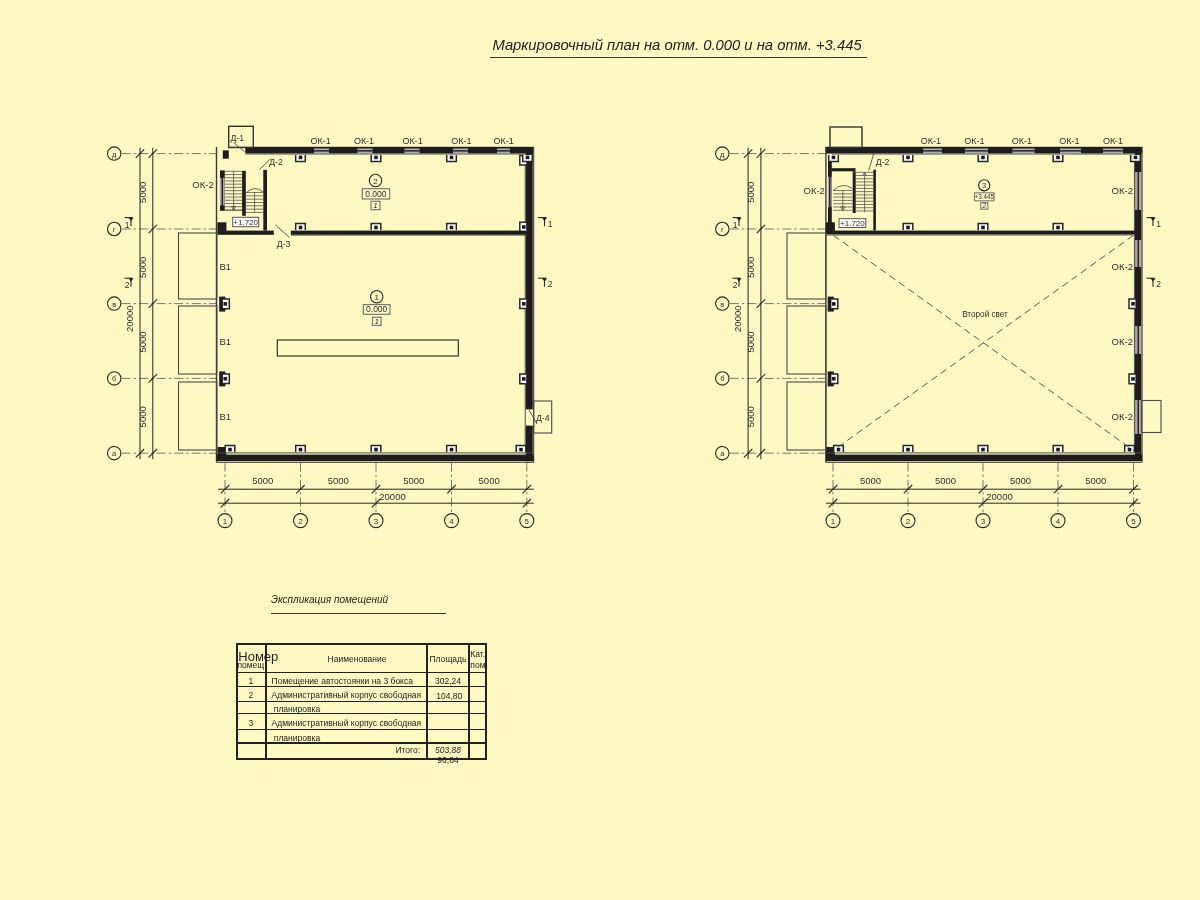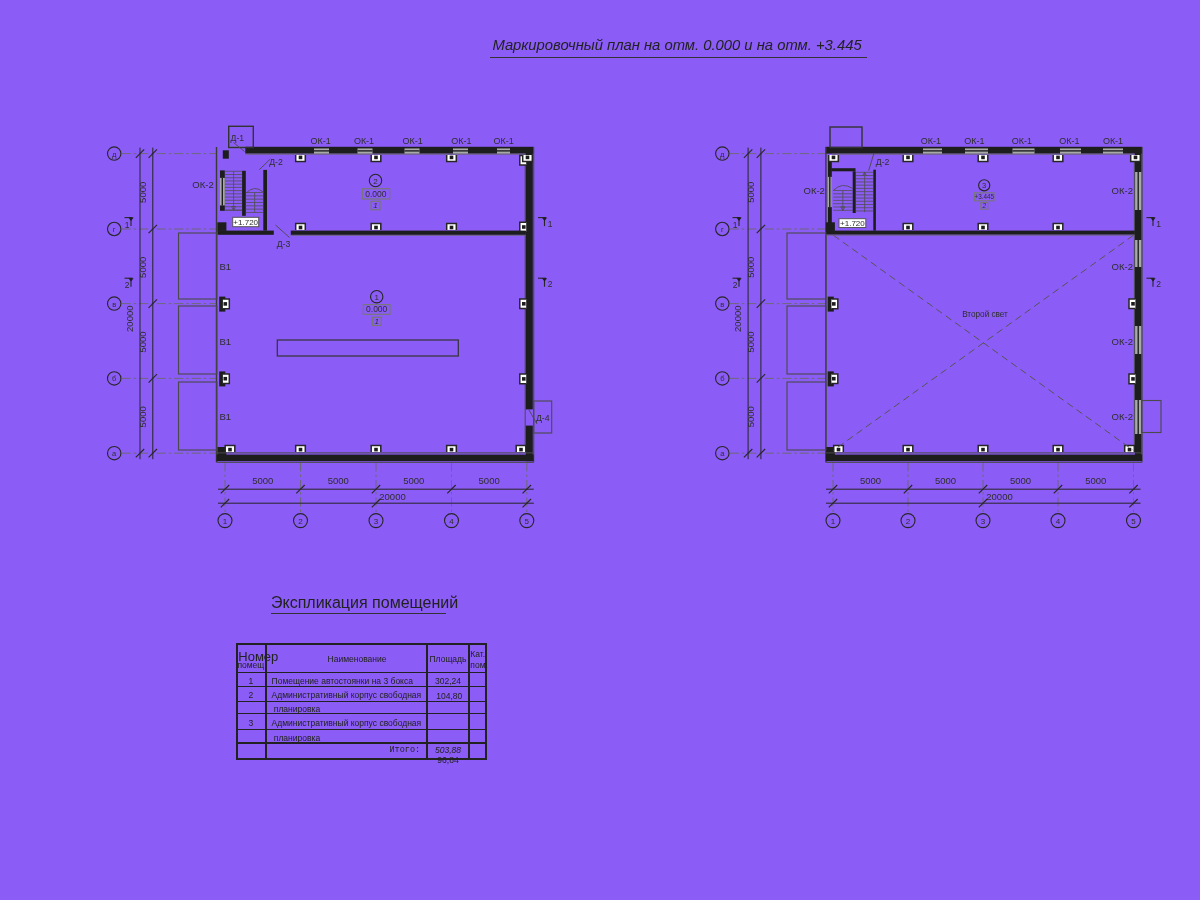--- a/index.html
+++ b/index.html
@@ -1,15 +1,15 @@
 <!DOCTYPE html>
 <html><head><meta charset="utf-8"><style>
 html,body{margin:0;padding:0;background:#fff;}
 *{font-family:"Liberation Sans",sans-serif;-webkit-font-smoothing:antialiased;}
-#sheet{position:relative;width:1200px;height:900px;background:#8b5cf6;overflow:hidden;}
+#sheet{position:relative;width:1200px;height:900px;background:#fef9c3;overflow:hidden;}
 .abs{position:absolute;}
 </style></head><body>
 <div id="sheet">
 
 <div class="abs" style="left:0;top:36.6px;width:1354px;text-align:center;font-size:14.8px;font-style:italic;color:#222;">Маркировочный план на отм. 0.000 и на отм. +3.445</div>
 <div class="abs" style="left:490px;top:57.2px;width:377px;height:1.3px;background:#333;"></div>
 <svg class="abs" style="left:0;top:0" width="1200" height="900" viewBox="0 0 1200 900">
 
 <line x1="225" y1="462.5" x2="225" y2="513.2" stroke="#6a6a6a" stroke-width="0.9" stroke-dasharray="9 3 2.5 3"></line>
 <line x1="300.5" y1="462.5" x2="300.5" y2="513.2" stroke="#6a6a6a" stroke-width="0.9" stroke-dasharray="9 3 2.5 3"></line>
@@ -508,21 +508,21 @@
 <line x1="1153.0" y1="217.6" x2="1153.0" y2="226.1" stroke="#262626" stroke-width="1.1"></line>
 <path d="M 1150.4 217.6 L 1155.6 217.6 L 1153.0 221.0 Z" fill="#1d1d1d"></path>
 <text x="1156.2" y="226.6" text-anchor="start" style="font-size:8.5px;fill:#2e2e2e">1</text>
 
 <line x1="1146.5" y1="278.2" x2="1154.5" y2="278.2" stroke="#262626" stroke-width="1.1"></line>
 <line x1="1153.0" y1="278.2" x2="1153.0" y2="286.7" stroke="#262626" stroke-width="1.1"></line>
 <path d="M 1150.4 278.2 L 1155.6 278.2 L 1153.0 281.59999999999997 Z" fill="#1d1d1d"></path>
 <text x="1156.2" y="287.2" text-anchor="start" style="font-size:8.5px;fill:#2e2e2e">2</text>
 </svg>
 
-<div class="abs" style="left:271px;top:594.2px;font-size:16px;color:#222;">Экспликация помещений</div>
+<div class="abs" style="left:271px;top:594.2px;font-size:10px;font-style:italic;color:#222;">Экспликация помещений</div>
 <div class="abs" style="left:271px;top:612.5px;width:175px;height:1.2px;background:#333;"></div>
 
 <div class="abs" style="left:235.6px;top:642.9px;width:251.1px;height:117.0px;border:2.4px solid #222;box-sizing:border-box;"></div>
 
 <div class="abs" style="left:264.8px;top:642.9px;width:2.4px;height:117.0px;background:#222;"></div>
 <div class="abs" style="left:426.09999999999997px;top:642.9px;width:2.4px;height:117.0px;background:#222;"></div>
 <div class="abs" style="left:467.5px;top:642.9px;width:2.4px;height:117.0px;background:#222;"></div>
 
 <div class="abs" style="left:235.6px;top:672.1999999999999px;width:251.1px;height:1.2px;background:#222;"></div>
 <div class="abs" style="left:235.6px;top:686.1999999999999px;width:251.1px;height:1.2px;background:#222;"></div>
@@ -547,14 +547,14 @@
 <div class="abs" style="left:427.29999999999995px;top:690.9px;width:44px;font-size:8.5px;color:#222;text-align:center;white-space:nowrap;">104,80</div>
 
 <div class="abs" style="left:273.8px;top:704.1999999999999px;width:156px;font-size:8.5px;color:#222;text-align:left;white-space:nowrap;">планировка</div>
 
 <div class="abs" style="left:235.6px;top:717.9px;width:30.4px;font-size:8.5px;color:#222;text-align:center;white-space:nowrap;">3</div>
 <div class="abs" style="left:271.6px;top:717.9px;width:156px;font-size:8.5px;color:#222;text-align:left;white-space:nowrap;">Административный корпус свободная</div>
 <div class="abs" style="left:427.29999999999995px;top:718.9px;width:41.400000000000006px;font-size:8.5px;color:#222;text-align:center;white-space:nowrap;margin-top:36px;">96,84</div>
 
 <div class="abs" style="left:273.8px;top:733.1px;width:156px;font-size:8.5px;color:#222;text-align:left;white-space:nowrap;">планировка</div>
 
-<div class="abs" style="left:355.6px;top:745.4px;width:64.5px;font-size:8.5px;color:#222;text-align:right;white-space:nowrap;font-family:Liberation Mono, monospace;">Итого:</div>
+<div class="abs" style="left:355.6px;top:745.4px;width:64.5px;font-size:8.5px;color:#222;text-align:right;white-space:nowrap;">Итого:</div>
 <div class="abs" style="left:427.29999999999995px;top:745.4px;width:41.400000000000006px;font-size:8.5px;color:#222;text-align:center;white-space:nowrap;font-style:italic;">503,88</div>
 </div>
 </body></html>

